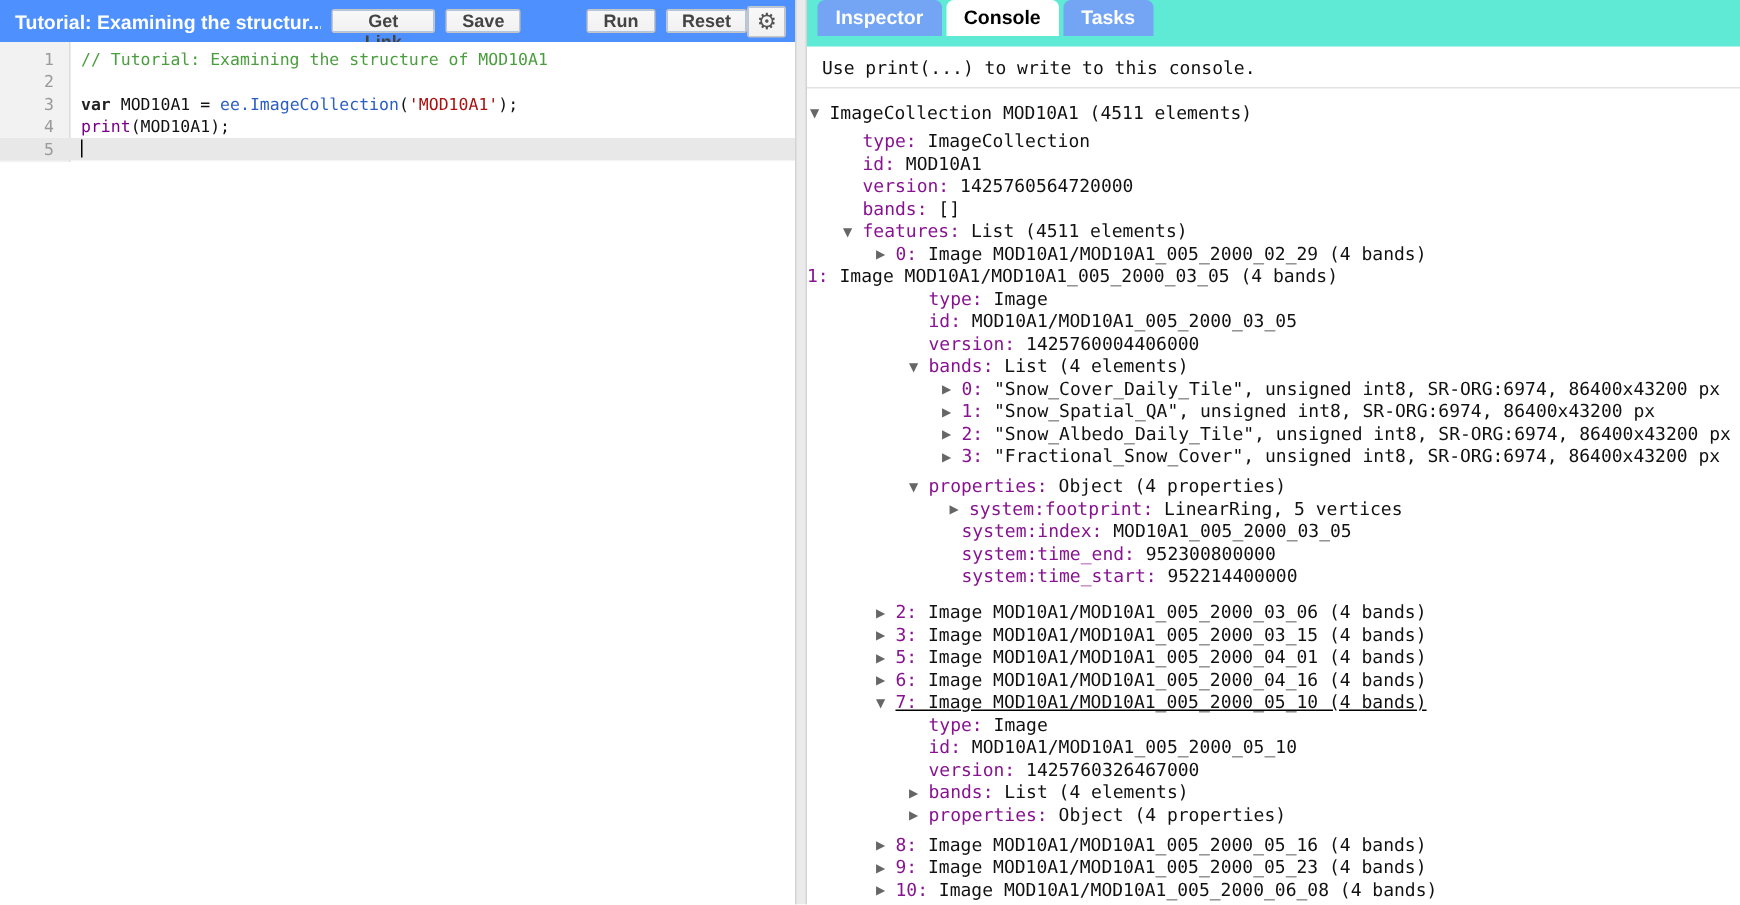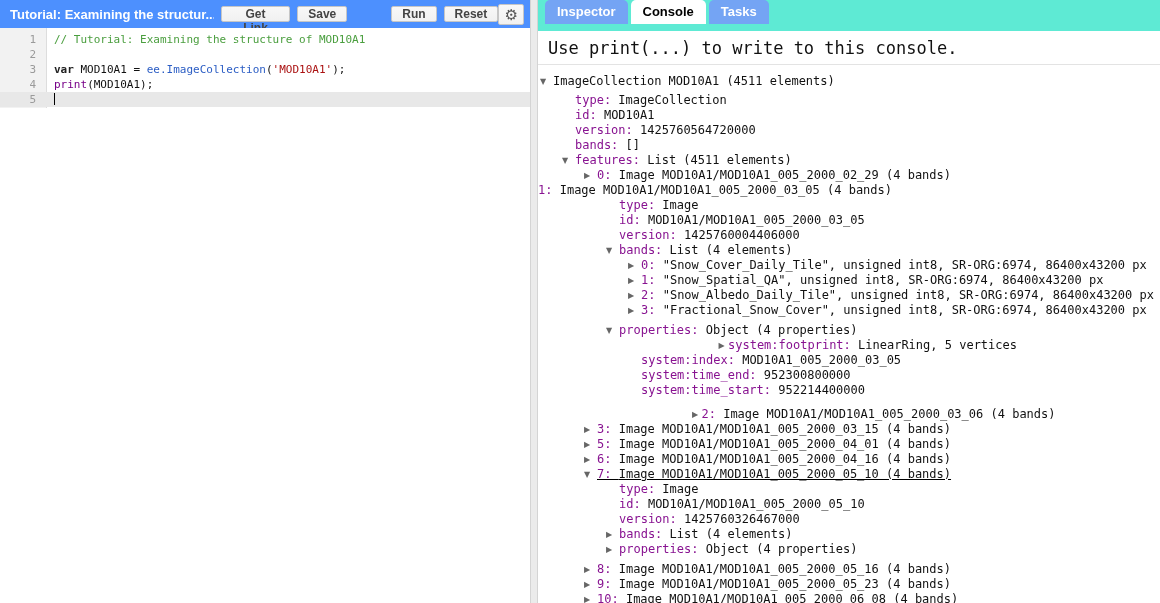--- a/index.html
+++ b/index.html
@@ -45,21 +45,21 @@
 
   
   .right-panel { flex:1; height:603px; display:flex; flex-direction:column; background:#fff; }
   .console-header { height:31px; flex:0 0 31px; background:#5eead4; display:flex;
                     align-items:flex-start; padding-left:7px; }
   .tab { font-size:13px; font-weight:bold; padding:4px 12px 5px; margin-right:3px;
          border-radius:5px 5px 0 0; cursor:pointer; }
   .tab.inactive { background:#74a4f4; color:#fff; }
   .tab.active { background:#fff; color:#000; }
 
-  .console-hint { font-family:"DejaVu Sans Mono","Liberation Mono",monospace; font-size:17px;
+  .console-hint { font-family:"DejaVu Sans Mono","Liberation Mono",monospace; font-size:12px;
                   color:#111; padding:7px 10px 6px; border-bottom:1px solid #e3e3e3; }
   .console-tree { flex:1; overflow:hidden; padding-top:9px;
                   font-family:"DejaVu Sans Mono","Liberation Mono",monospace; font-size:12px; }
   .crow { line-height:15px; height:15px; white-space:pre; }
   .crow .arrow { display:inline-block; width:13px; margin-left:-13px; font-size:8px;
                  color:#666; vertical-align:1px; font-family:"DejaVu Sans",sans-serif; }
   .ckey { color:#881391; }
   .cval { color:#111; }
 </style>
 </head>
@@ -110,25 +110,25 @@
         <div class="crow" style=""><span class="arrow">▼</span><span class="ckey">1: </span><span class="cval">Image MOD10A1/MOD10A1_005_2000_03_05 (4 bands)</span></div>
         <div class="crow" style="padding-left: 81px;"><span class="ckey">type: </span><span class="cval">Image</span></div>
         <div class="crow" style="padding-left: 81px;"><span class="ckey">id: </span><span class="cval">MOD10A1/MOD10A1_005_2000_03_05</span></div>
         <div class="crow" style="padding-left: 81px;"><span class="ckey">version: </span><span class="cval">1425760004406000</span></div>
         <div class="crow" style="padding-left: 81px;"><span class="arrow">▼</span><span class="ckey">bands: </span><span class="cval">List (4 elements)</span></div>
         <div class="crow" style="padding-left: 103px;"><span class="arrow">▶</span><span class="ckey">0: </span><span class="cval">"Snow_Cover_Daily_Tile", unsigned int8, SR-ORG:6974, 86400x43200 px</span></div>
         <div class="crow" style="padding-left: 103px;"><span class="arrow">▶</span><span class="ckey">1: </span><span class="cval">"Snow_Spatial_QA", unsigned int8, SR-ORG:6974, 86400x43200 px</span></div>
         <div class="crow" style="padding-left: 103px;"><span class="arrow">▶</span><span class="ckey">2: </span><span class="cval">"Snow_Albedo_Daily_Tile", unsigned int8, SR-ORG:6974, 86400x43200 px</span></div>
         <div class="crow" style="padding-left: 103px;"><span class="arrow">▶</span><span class="ckey">3: </span><span class="cval">"Fractional_Snow_Cover", unsigned int8, SR-ORG:6974, 86400x43200 px</span></div>
         <div class="crow" style="padding-left: 81px; margin-top: 5px;"><span class="arrow">▼</span><span class="ckey">properties: </span><span class="cval">Object (4 properties)</span></div>
-        <div class="crow" style="padding-left: 47px; text-align: center;"><span class="arrow">▶</span><span class="ckey">system:footprint: </span><span class="cval">LinearRing, 5 vertices</span></div>
+        <div class="crow" style="padding-left: 108px;"><span class="arrow">▶</span><span class="ckey">system:footprint: </span><span class="cval">LinearRing, 5 vertices</span></div>
         <div class="crow" style="padding-left: 103px;"><span class="ckey">system:index: </span><span class="cval">MOD10A1_005_2000_03_05</span></div>
         <div class="crow" style="padding-left: 103px;"><span class="ckey">system:time_end: </span><span class="cval">952300800000</span></div>
         <div class="crow" style="padding-left: 103px;"><span class="ckey">system:time_start: </span><span class="cval">952214400000</span></div>
-        <div class="crow" style="padding-left: 59px; margin-top: 9px; text-align: center;"><span class="arrow">▶</span><span class="ckey">2: </span><span class="cval">Image MOD10A1/MOD10A1_005_2000_03_06 (4 bands)</span></div>
+        <div class="crow" style="padding-left: 59px; margin-top: 9px;"><span class="arrow">▶</span><span class="ckey">2: </span><span class="cval">Image MOD10A1/MOD10A1_005_2000_03_06 (4 bands)</span></div>
         <div class="crow" style="padding-left: 59px;"><span class="arrow">▶</span><span class="ckey">3: </span><span class="cval">Image MOD10A1/MOD10A1_005_2000_03_15 (4 bands)</span></div>
         <div class="crow" style="padding-left: 59px;"><span class="arrow">▶</span><span class="ckey">5: </span><span class="cval">Image MOD10A1/MOD10A1_005_2000_04_01 (4 bands)</span></div>
         <div class="crow" style="padding-left: 59px;"><span class="arrow">▶</span><span class="ckey">6: </span><span class="cval">Image MOD10A1/MOD10A1_005_2000_04_16 (4 bands)</span></div>
         <div class="crow" style="padding-left: 59px; text-decoration: underline;"><span class="arrow">▼</span><span class="ckey">7: </span><span class="cval">Image MOD10A1/MOD10A1_005_2000_05_10 (4 bands)</span></div>
         <div class="crow" style="padding-left: 81px;"><span class="ckey">type: </span><span class="cval">Image</span></div>
         <div class="crow" style="padding-left: 81px;"><span class="ckey">id: </span><span class="cval">MOD10A1/MOD10A1_005_2000_05_10</span></div>
         <div class="crow" style="padding-left: 81px;"><span class="ckey">version: </span><span class="cval">1425760326467000</span></div>
         <div class="crow" style="padding-left: 81px;"><span class="arrow">▶</span><span class="ckey">bands: </span><span class="cval">List (4 elements)</span></div>
         <div class="crow" style="padding-left: 81px;"><span class="arrow">▶</span><span class="ckey">properties: </span><span class="cval">Object (4 properties)</span></div>
         <div class="crow" style="padding-left: 59px; margin-top: 5px;"><span class="arrow">▶</span><span class="ckey">8: </span><span class="cval">Image MOD10A1/MOD10A1_005_2000_05_16 (4 bands)</span></div>

